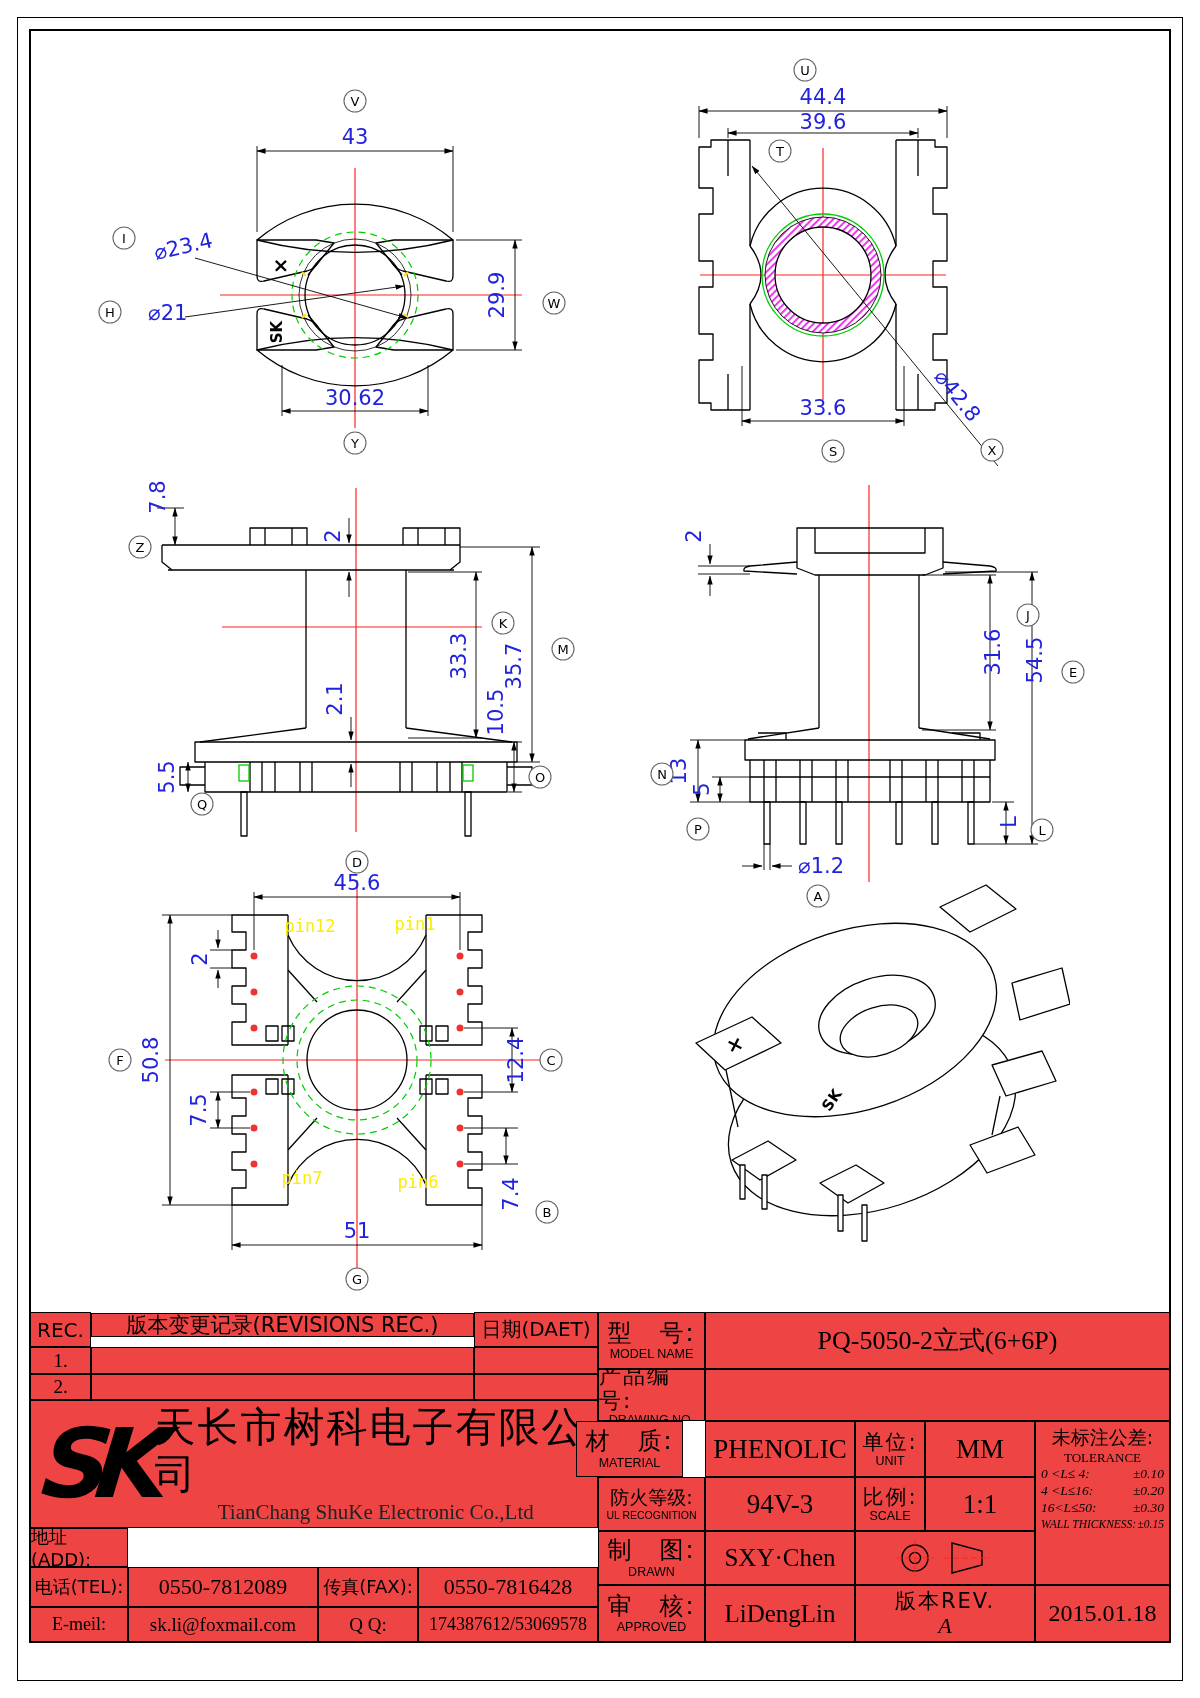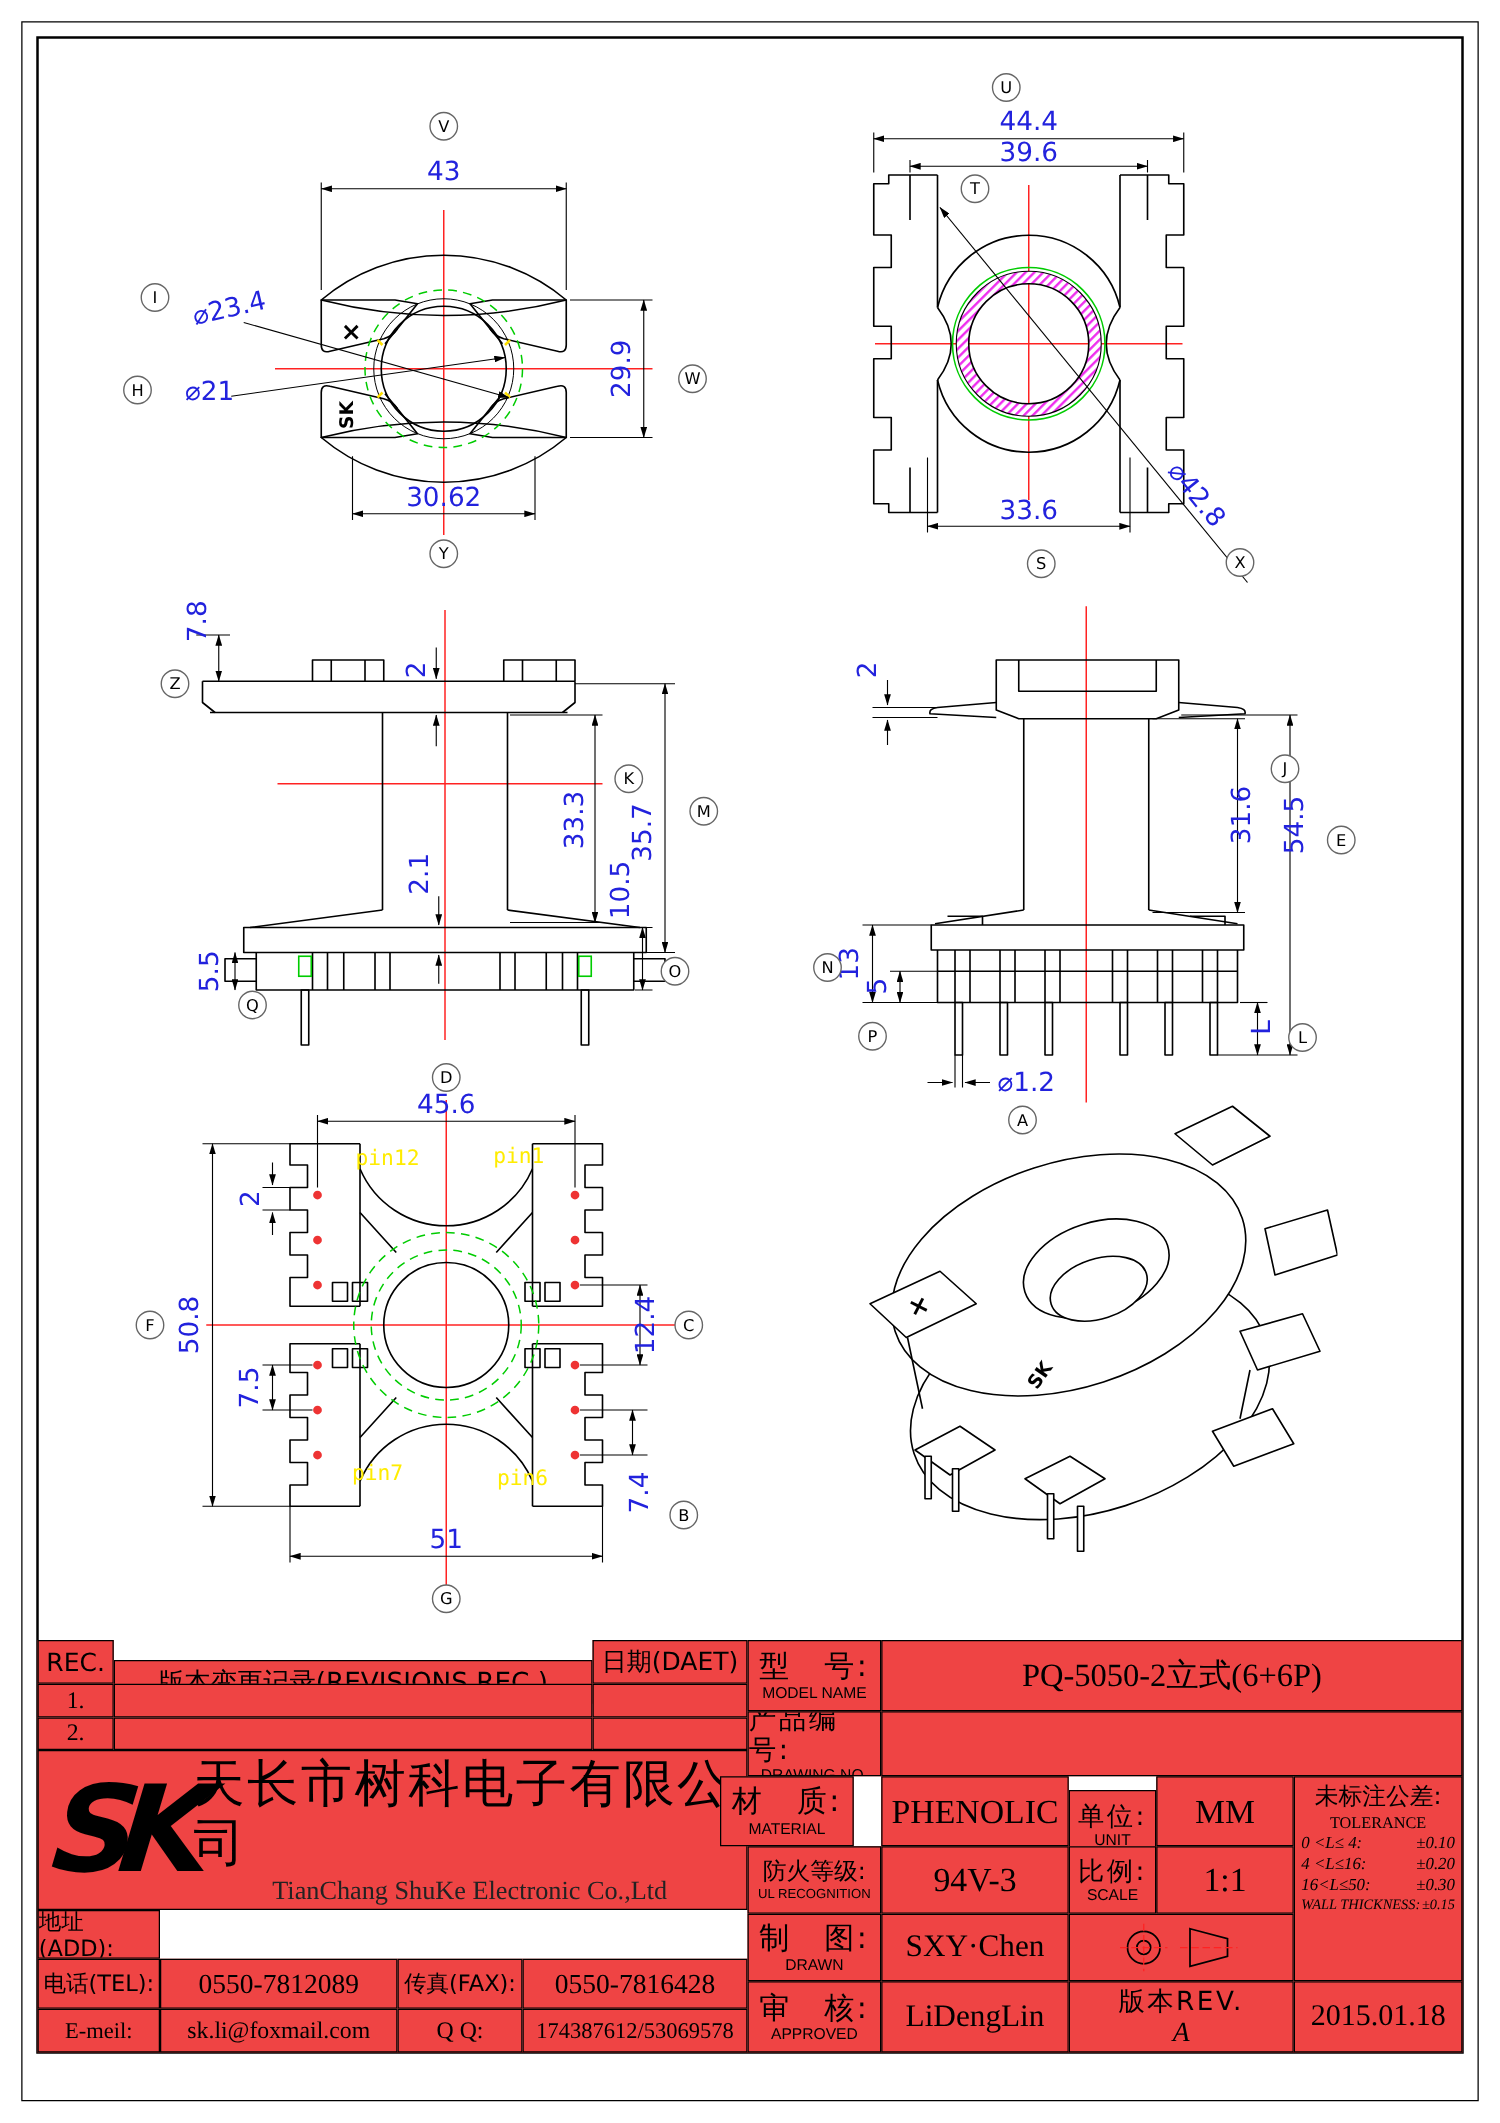--- a/index.html
+++ b/index.html
@@ -499,21 +499,21 @@
     </g>
     <text class="mark" x="97" y="186" transform="rotate(-18 97 186)">×</text>
     <text class="mark" style="font-size:15px" x="196" y="238" transform="rotate(-55 196 238)">SK</text>
   </svg>
 
   <div class="tb">
 
     <div class="cell" style="left:0;top:0;width:61px;height:35px">
         <span class="cn" style="font-size:20px">REC.</span>
       </div>
-    <div class="cell" style="left:61px;top:16px;width:383px;height:35px">
+    <div class="cell" style="left:61px;top:1px;width:383px;height:24px">
         <span class="cn" style="font-size:21px">版本变更记录(REVISIONS REC.)</span>
       </div>
     <div class="cell" style="left:444px;top:0;width:124px;height:35px">
         <span class="cn" style="font-size:20px">日期(DAET)</span>
       </div>
     <div class="cell" style="left:0;top:35px;width:61px;height:27px">
         <span class="serif" style="font-size:19px">1.</span>
       </div>
     <div class="cell" style="left:61px;top:35px;width:383px;height:27px">
         <span></span>
@@ -581,21 +581,21 @@
     <div class="cell" style="left:675px;top:57px;width:465px;height:52px">
         <span class="val"></span>
       </div>
     <div class="cell col" style="left:546px;top:109px;width:107px;height:56px">
       <span class="cnb">材　质:</span>
         <span class="sub">MATERIAL</span>
     </div>
     <div class="cell" style="left:675px;top:109px;width:150px;height:56px">
         <span class="val">PHENOLIC</span>
       </div>
-    <div class="cell col" style="left:825px;top:120px;width:70px;height:56px">
+    <div class="cell col" style="left:825px;top:109px;width:70px;height:56px">
       <span class="cnb" style="font-size:21px">单位:</span>
         <span class="sub">UNIT</span>
     </div>
     <div class="cell" style="left:895px;top:109px;width:110px;height:56px">
         <span class="val">MM</span>
       </div>
     <div class="cell col" style="left:568px;top:165px;width:107px;height:54px">
       <span class="cnb" style="font-size:19px;letter-spacing:0">防火等级:</span>
         <span class="sub" style="font-size:10.5px">UL RECOGNITION</span>
     </div>

